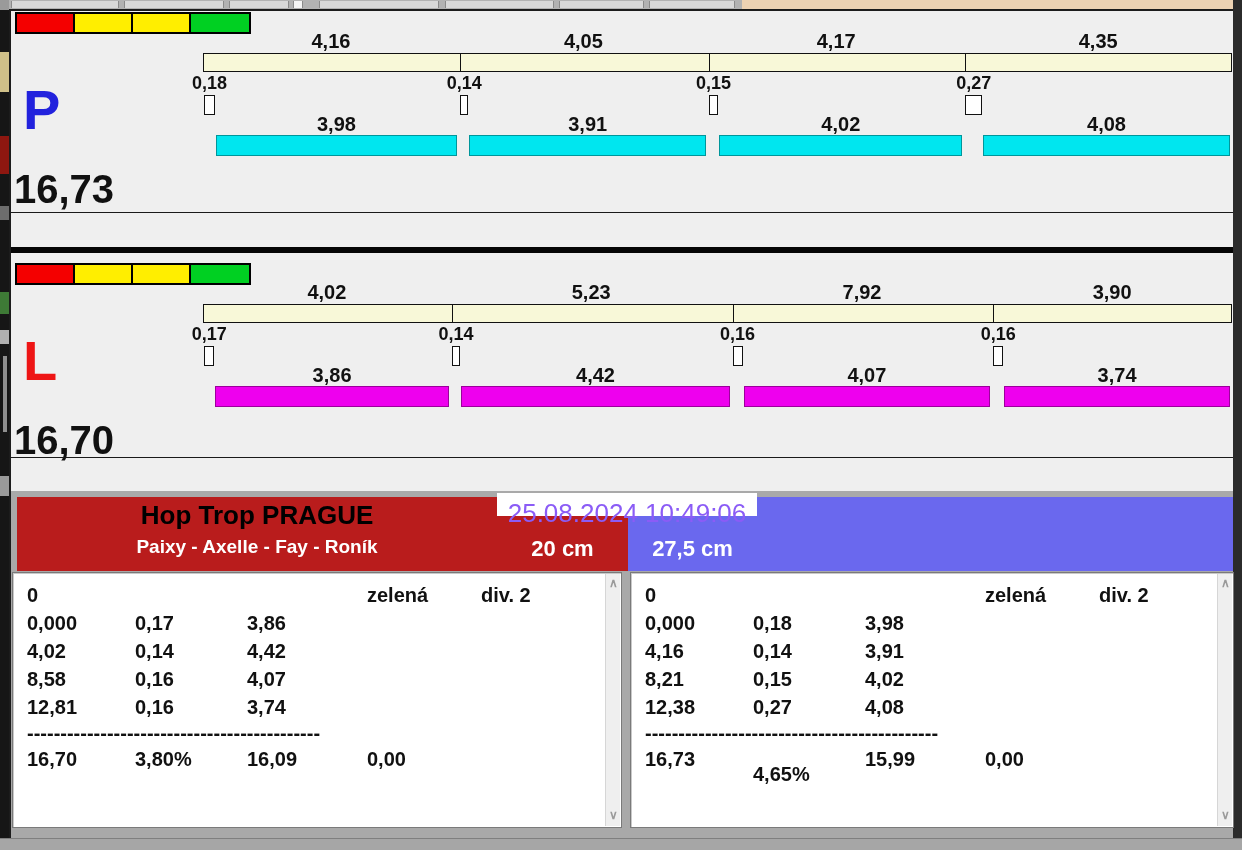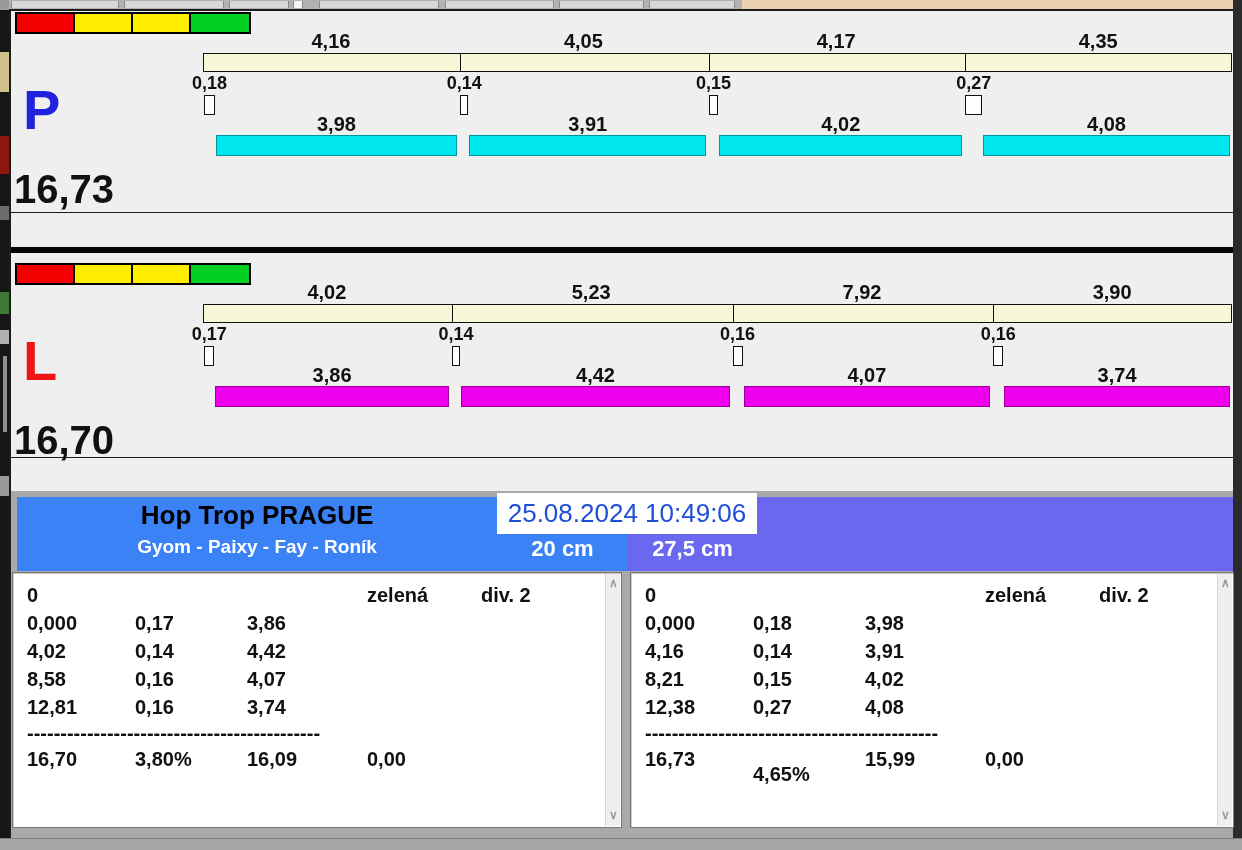--- a/index.html
+++ b/index.html
@@ -43,22 +43,22 @@
   .work-bar { position:absolute; top:125px; height:21px; border:1px solid rgba(0,0,0,0.35); }
 
   
   #bottom-section { left:11px; top:491px; width:1222px; height:347px; background:#a9a9a9; }
   .team-header { position:absolute; top:6px; height:74px; }
   #team-left { left:6px; width:611px; }
   #team-right { left:617px; width:605px; }
   .team-title { position:absolute; top:3px; text-align:center; font-size:26px; color:#000; }
   .team-members { position:absolute; top:39px; text-align:center; font-size:19px; color:#fff; }
   .team-distance { position:absolute; top:39px; text-align:center; font-size:22px; color:#fff; }
-  #timestamp-box { position:absolute; left:486px; top:2px; width:260px; height:41px; background:#fff;
-    font-weight:normal; font-size:26px; color:#1d4ed8; text-align:center; line-height:40px; z-index:5; white-space:nowrap; }
+  #timestamp-box { position:absolute; left:486px; top:2px; width:260px; height:23px; background:#fff;
+    font-weight:normal; font-size:26px; color:#8b5cf6; text-align:center; line-height:40px; z-index:5; white-space:nowrap; }
 
   .result-panel { position:absolute; top:81px; height:256px; background:#fff; border:1px solid #7a7a7a; box-shadow:inset 1px 1px 0 #c9c9c9; }
   #result-left { left:1px; width:610px; }
   #result-right { left:619px; width:604px; }
   .result-panel .cell { position:absolute; font-size:20px; white-space:nowrap; }
   .scrollbar { position:absolute; right:1px; top:1px; bottom:1px; width:15px; background:#efefef; border-left:1px solid #d6d6d6; }
   .scroll-arrow { position:absolute; left:0; width:15px; height:16px; color:#9a9a9a; font-size:12px; text-align:center; line-height:14px; font-weight:bold; }
   .scroll-arrow.up { top:2px; } .scroll-arrow.down { bottom:2px; }
 </style>
 </head>
@@ -165,23 +165,23 @@
       <div class="gap-box" style="left: 982.311px; width: 9.85868px;"></div>
       <div class="gap-label" style="left: 987.24px;">0,16</div>
       <div class="work-bar" style="left: 993.169px; width: 225.831px; background: rgb(238, 0, 238);"></div>
       <div class="work-label" style="left: 1106.08px;">3,74</div>
     </div>
 </div>
 <div class="abs hline" style="top:457px"></div>
 
 <div class="abs" id="bottom-section">
 
-  <div class="team-header" id="team-left" style="background: #3b82f6;">
+  <div class="team-header" id="team-left" style="background: #b91c1c;">
     <div class="team-title" style="left:0;width:480px">Hop Trop PRAGUE</div>
-    <div class="team-members" style="left:0;width:480px">Gyom - Paixy - Fay - Roník</div>
+    <div class="team-members" style="left:0;width:480px">Paixy - Axelle - Fay - Roník</div>
     <div class="team-distance" style="left:480px;width:131px">20 cm</div>
   </div>
 
   <div class="team-header" id="team-right" style="background: rgb(106, 104, 238);">
     <div class="team-distance" style="left:0;width:129px">27,5 cm</div>
   </div>
 
   <div id="timestamp-box">25.08.2024 10:49:06</div>
 
   <div class="result-panel" id="result-left">

